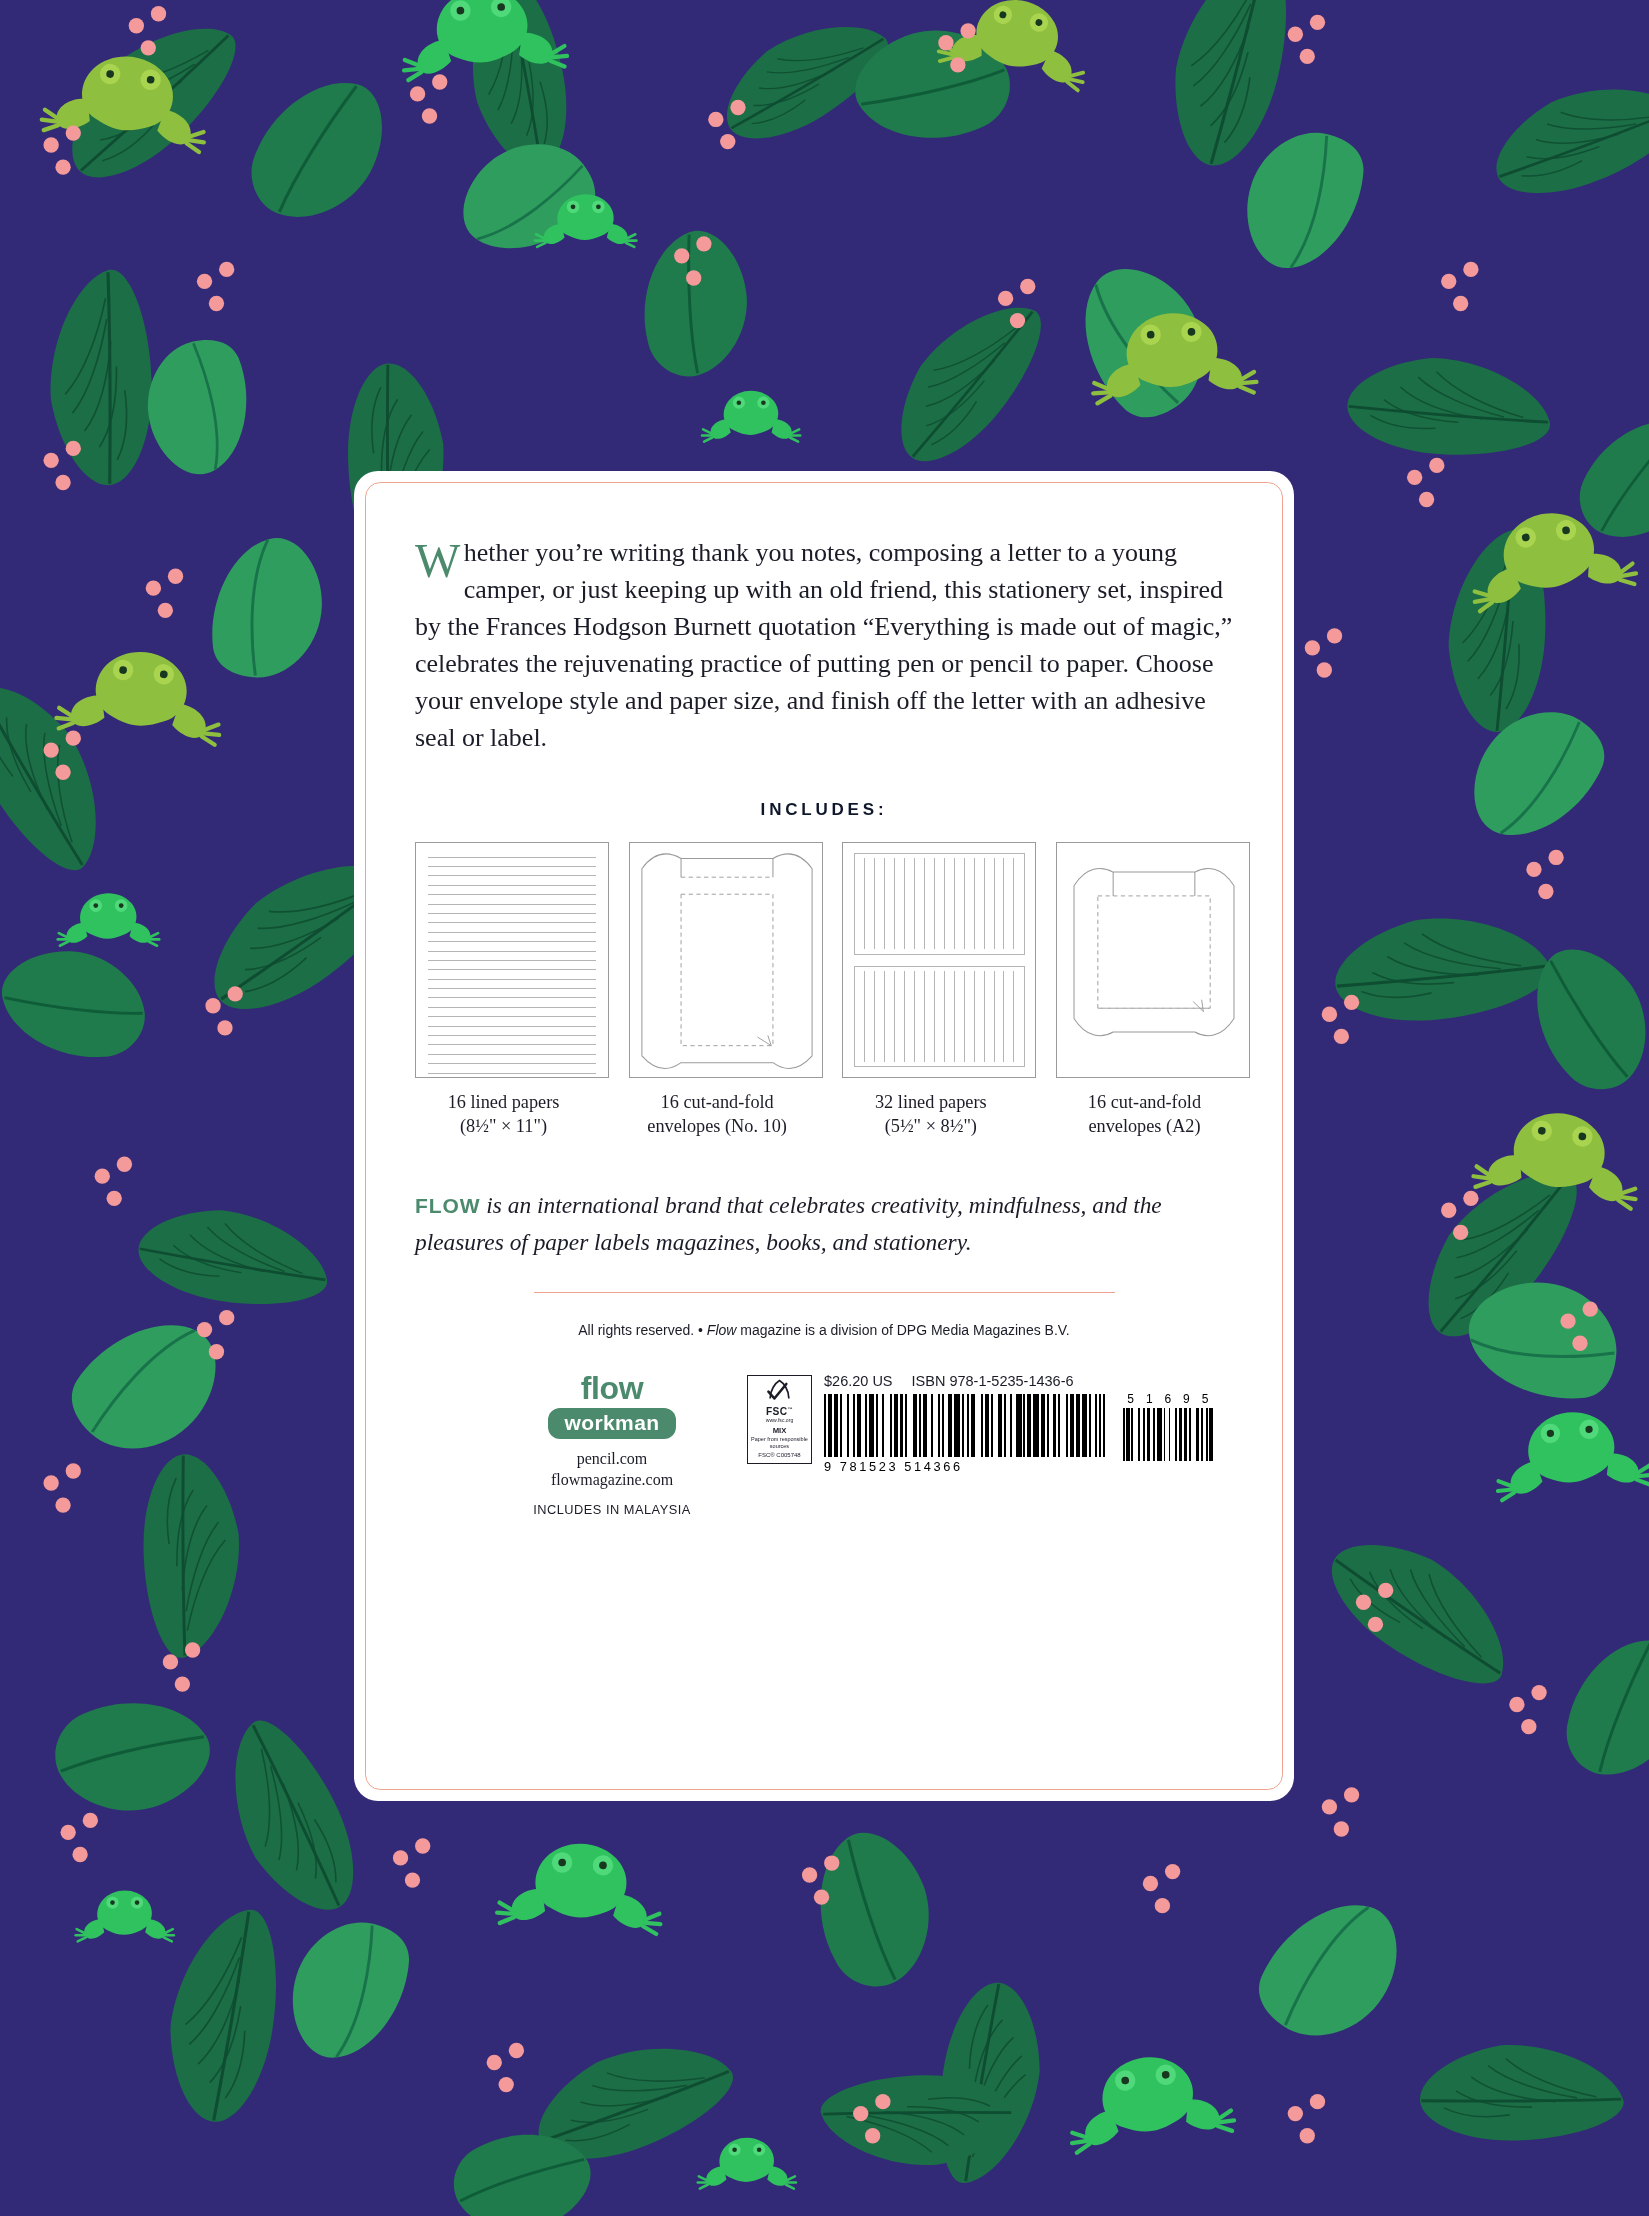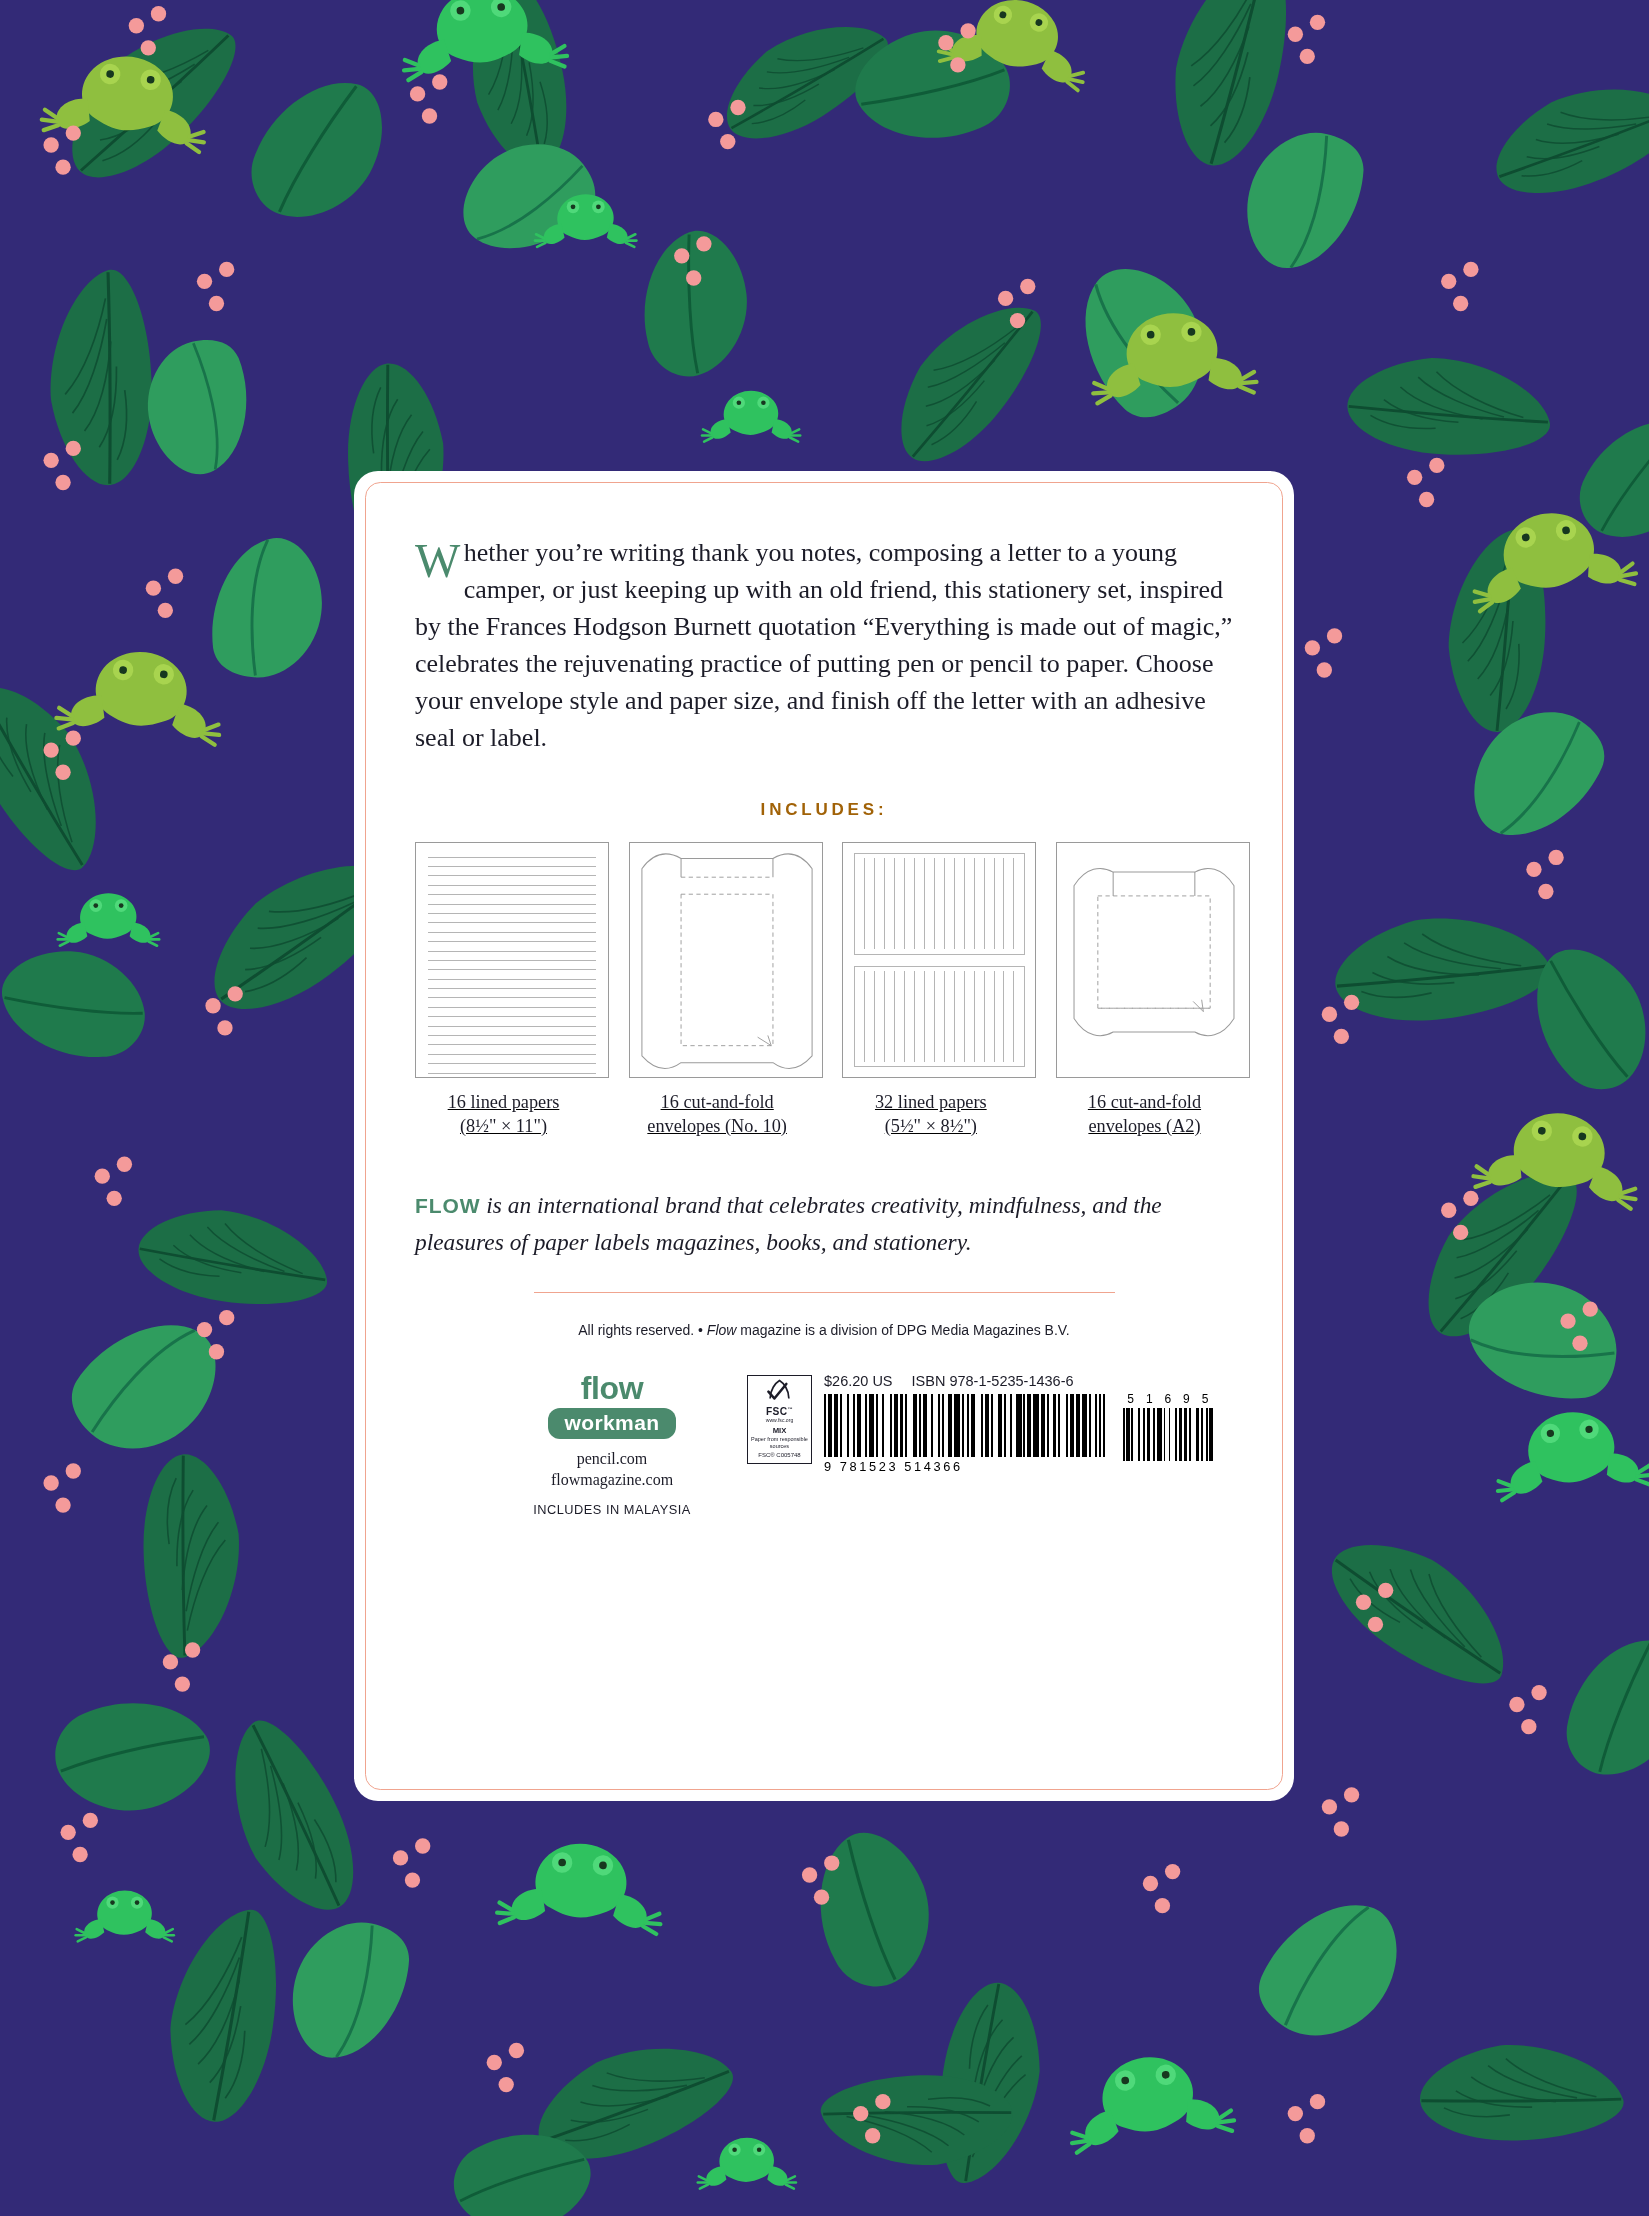--- a/index.html
+++ b/index.html
@@ -70,37 +70,36 @@
     color: #4b8a6d;
     float: left;
     margin: 5.1px 3.4px 0 0;
     position: relative;
     top: 5.1px;
   }
 
   
   #includes-label {
     text-align: center;
-    color: #a16207;
+    color: #0f172a;
     font-family: "Liberation Sans", sans-serif;
     font-size: 17px;
     letter-spacing: 3.8px;
     font-weight: bold;
     margin-top: 44px;
   }
 
   #items-row {
     margin-top: 22px;
     display: flex;
     justify-content: space-between;
     gap: 15.3px;
   }
   .item {
     width: 177px;
-    text-decoration: underline;
   }
   .item-thumb {
     width: 194px;
     height: 236px;
     border: 1.1px solid #9a9a9a;
     background: #fff;
     box-sizing: border-box;
     position: relative;
     overflow: hidden;
   }

